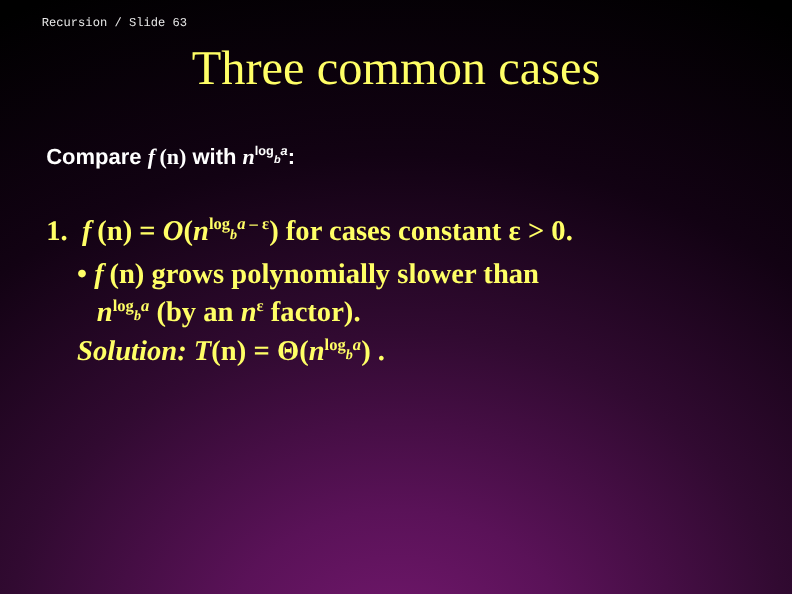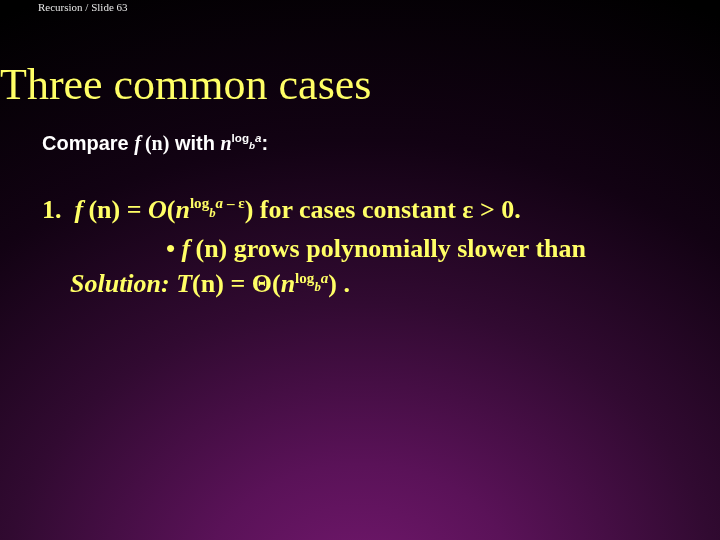--- a/index.html
+++ b/index.html
@@ -13,32 +13,33 @@
   }
   .slide {
     width: 720px;
     height: 540px;
     background: radial-gradient(ellipse 110% 120% at 50% 110%, #73186e 0%, #5a1258 20%, #310a31 45%, #120213 70%, #000000 100%);
     position: relative;
     box-sizing: border-box;
   }
   .header {
     position: absolute;
-    top: 1px;
+    top: 16px;
     left: 10px;
-    font-family: Liberation Serif, serif;
+    font-family: Liberation Mono, monospace;
     font-size: 11px;
     color: #e8e8e8;
     padding-left: 28px;
   }
   .title {
     position: absolute;
-    top: 59px;
+    top: 36px;
     left: 0;
     width: 100%;
+    text-align: center;
     font-size: 44px;
     color: #ffff66;
     font-weight: normal;
   }
   .compare {
     position: absolute;
     top: 132px;
     left: 42px;
     font-family: Arial, Helvetica, sans-serif;
     font-size: 20px;
@@ -76,21 +77,20 @@
   .logexp .a {
     font-style: italic;
   }
   .eps {
     font-family: "Times New Roman", serif;
   }
   .bullet-line {
     margin-top: 4px;
     padding-left: 46px;
     text-indent: -18px;
-    text-align: center;
   }
   .cont-line {
     padding-left: 46px;
   }
   .sol-line {
     margin-top: 0;
     padding-left: 28px;
   }
   .bold { font-weight: bold; }
   .supeps {
@@ -117,19 +117,22 @@
   <div class="body">
 
     <div class="bold">
       <span class="item-num">1.</span>&nbsp;
       <span class="it">f </span><span>(n)</span><span> = </span><span class="it">O</span><span>(</span><span class="it">n</span><span class="logexp"><span>log</span><span class="b">b</span><span class="a">a</span><span> – </span><span class="eps">ε</span></span><span>)</span><span> for cases constant </span><span class="eps">ε</span><span> &gt; 0.</span>
     </div>
 
     <div class="bullet-line bold">
       <span>• </span><span class="it">f </span><span>(n)</span><span> grows polynomially slower than </span>
     </div>
+    <div class="cont-line bold">
+      <span class="it">n</span><span class="logexp"><span>log</span><span class="b">b</span><span class="a">a</span></span><span> (by an </span><span class="it">n</span><span class="supeps eps">ε</span><span> factor).</span>
+    </div>
 
     <div class="sol-line bold">
       <span class="it">Solution:</span><span> </span><span class="it">T</span><span>(n)</span><span> = </span><span>Θ</span><span>(</span><span class="it">n</span><span class="logexp"><span>log</span><span class="b">b</span><span class="a">a</span></span><span>)</span><span> .</span>
     </div>
 
   </div>
 </div>
 
 </body></html>

